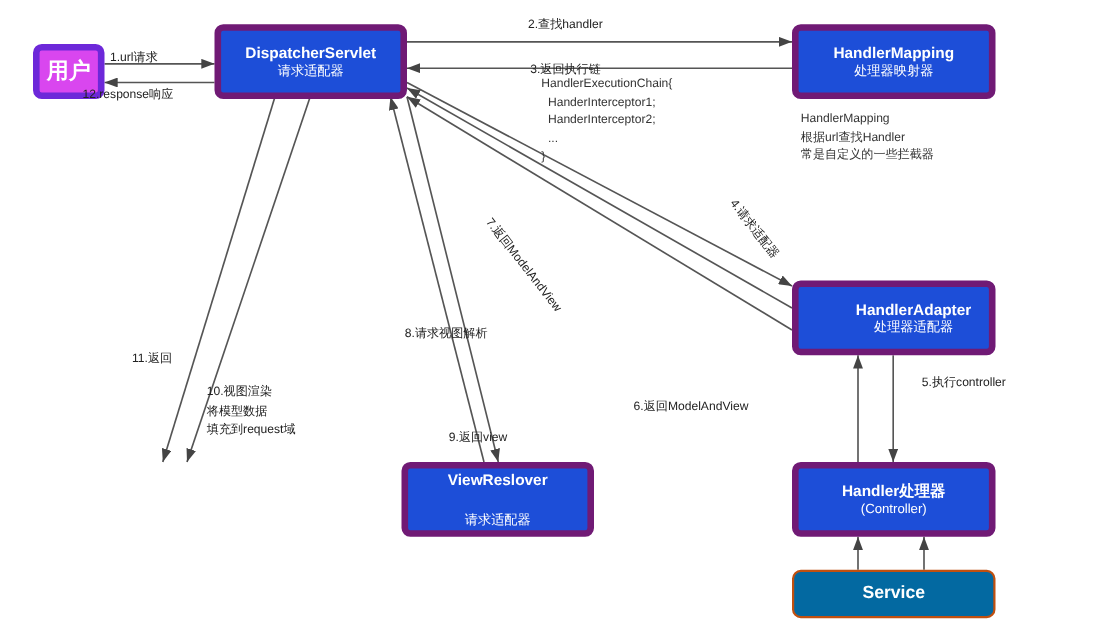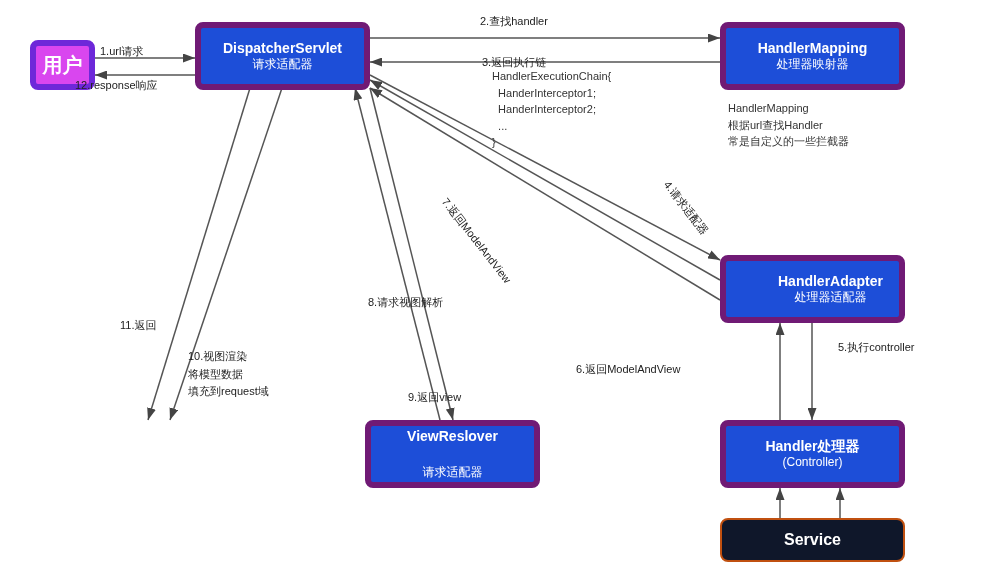--- a/index.html
+++ b/index.html
@@ -25,21 +25,21 @@
       align-items: center;
       justify-content: center;
       line-height: 1.3;
     }
     .node-blue {
       background: #1d4ed8;
       color: #fff;
       border: 6px solid #701a75;
     }
     .node-orange {
-      background: #0f172a;
+      background: #0369a1;
       color: #fff;
       border: 2px solid #c05010;
     }
     .node-user {
       background: #d946ef;
       color: #fff;
       border: 6px solid #6d28d9;
       border-radius: 8px;
       font-size: 20px;
       font-weight: bold;

